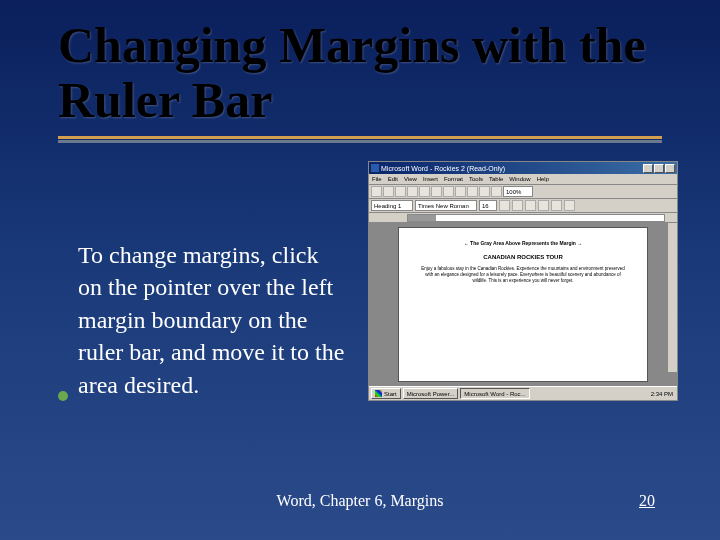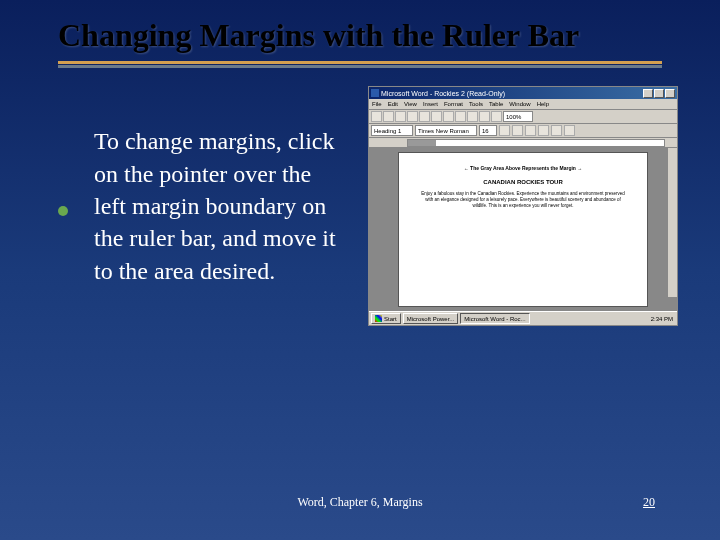--- a/index.html
+++ b/index.html
@@ -6,42 +6,42 @@
   body {
     width: 720px;
     height: 540px;
     background: linear-gradient(to bottom, #0a1f5c 0%, #1a3a7a 50%, #2a4a8a 100%);
     font-family: "Times New Roman", serif;
     position: relative;
     overflow: hidden;
   }
   .title {
     color: #000;
-    font-size: 32px;
+    font-size: 50px;
     font-weight: bold;
     padding: 18px 0 0 58px;
     line-height: 1.1;
     text-shadow: 1px 1px 2px rgba(255,255,255,0.2);
   }
   .underline {
     height: 3px;
     background: #d4a050;
     margin: 8px 58px 0 58px;
     box-shadow: 0 4px 0 #6a7a8a;
   }
   .content {
     display: flex;
     padding: 22px 0 0 58px;
     gap: 20px;
   }
   .bullet-text {
     width: 290px;
     display: flex;
-    align-items: center;
-    gap: 26px;
+    align-items: flex-end;
+    gap: 10px;
   }
   .bullet {
     width: 10px;
     height: 10px;
     background: #6aa84f;
     border-radius: 50%;
     margin-top: 10px;
     flex-shrink: 0;
   }
   .body-text {
@@ -229,21 +229,21 @@
   }
   .footer {
     position: absolute;
     bottom: 30px;
     left: 0;
     right: 0;
     display: flex;
     justify-content: space-between;
     padding: 0 65px 0 0;
     color: #fff;
-    font-size: 12px;
+    font-size: 16px;
     text-decoration: underline;
   }
   .footer-center {
     position: absolute;
     left: 50%;
     transform: translateX(-50%);
   }
   .footer-right {
     margin-left: auto;
   }

